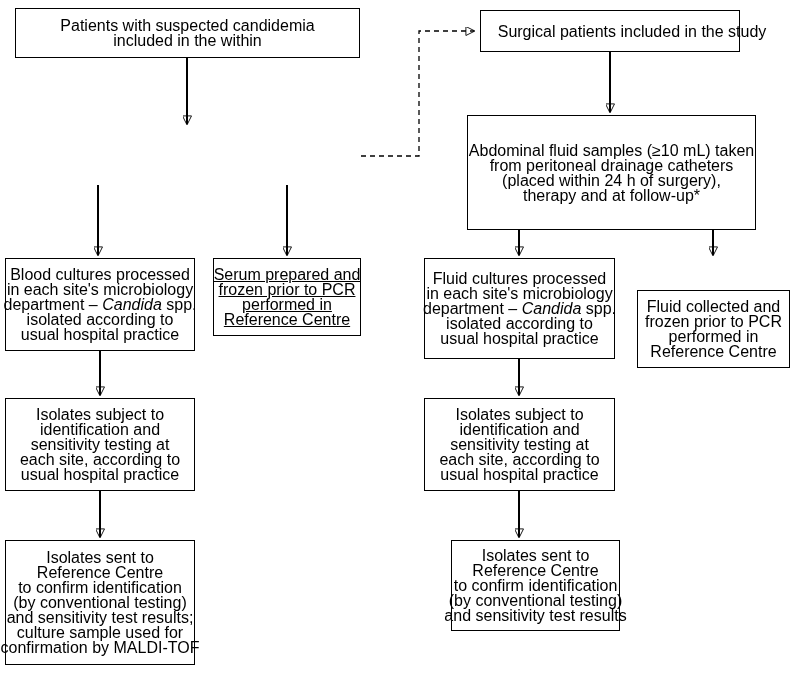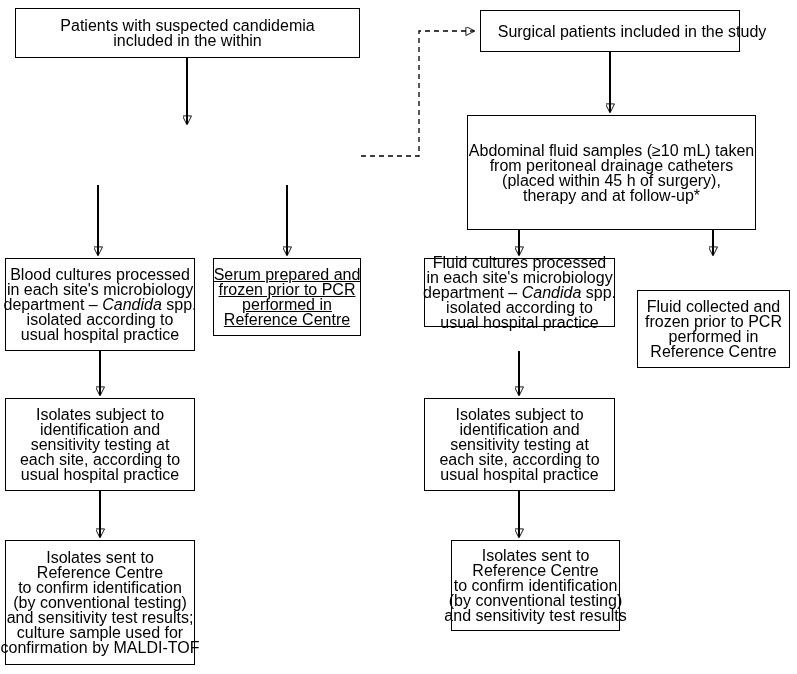--- a/index.html
+++ b/index.html
@@ -104,25 +104,25 @@
     <div>confirmation by MALDI-TOF</div>
   </div>
 
   <div class="box" style="left:480px; top:10px; width:260px; height:42px;padding-left:48px;">
     <div>Surgical patients included in the study</div>
   </div>
 
   <div class="box" style="left:467px; top:115px; width:289px; height:115px;">
     <div>Abdominal fluid samples (≥10 mL) taken</div>
     <div>from peritoneal drainage catheters</div>
-    <div>(placed within 45 h of surgery),</div>
+    <div>(placed within 24 h of surgery),</div>
     <div>therapy and at follow-up*</div>
   </div>
 
-  <div class="box" style="left:424px; top:258px; width:191px; height:69px;">
+  <div class="box" style="left:424px; top:258px; width:191px; height:101px;">
     <div>Fluid cultures processed</div>
     <div>in each site's microbiology</div>
     <div><span>department – </span><i>Candida</i><span> spp.</span></div>
     <div>isolated according to</div>
     <div>usual hospital practice</div>
   </div>
 
   <div class="box" style="left:637px; top:258px; width:153px; height:78px;margin-top:32px;">
     <div>Fluid collected and</div>
     <div>frozen prior to PCR</div>

